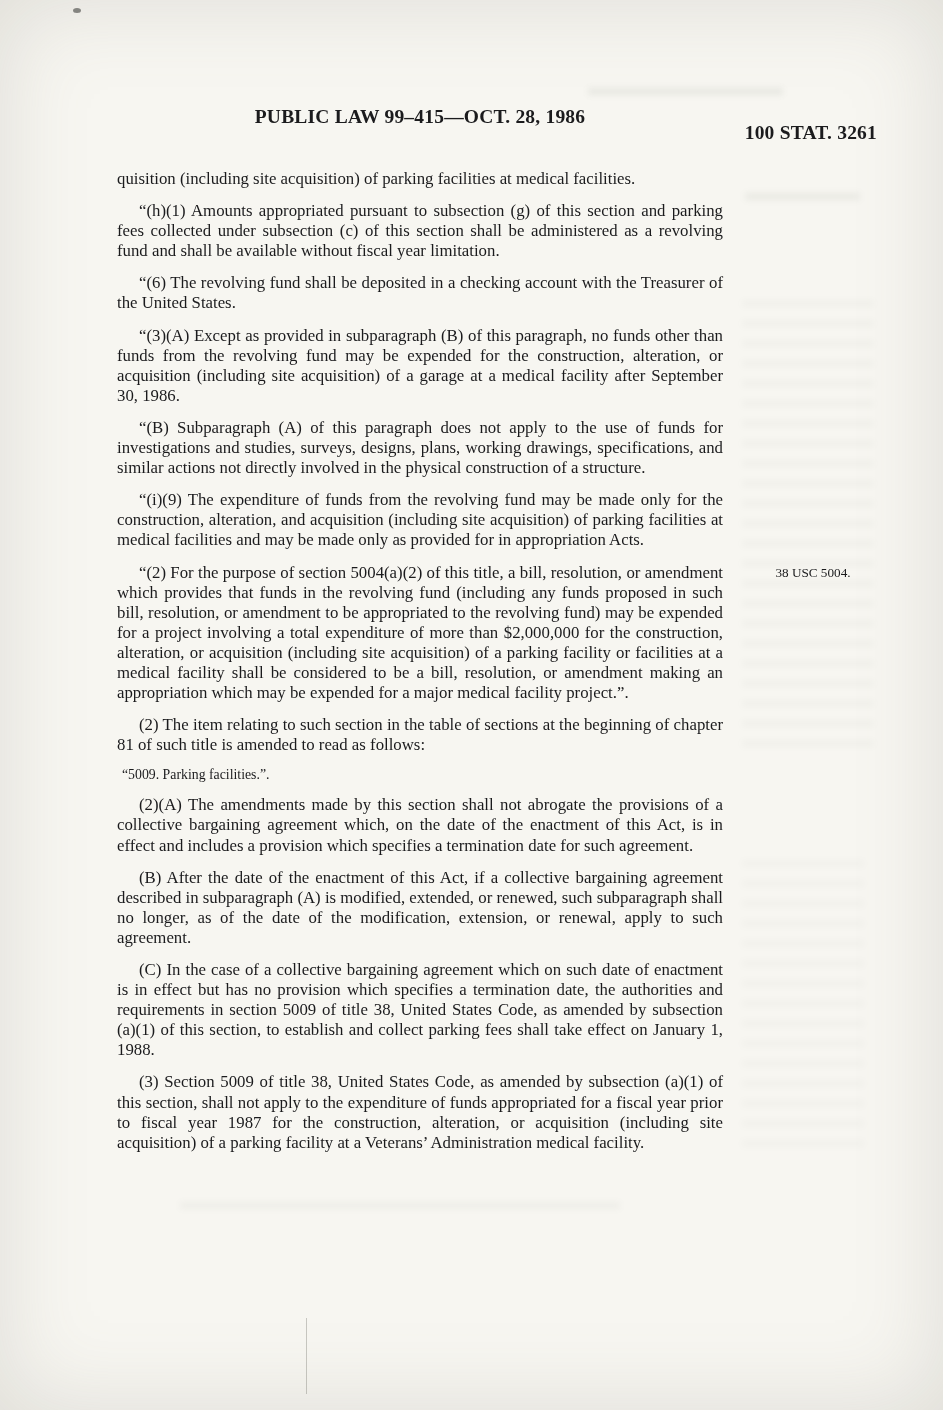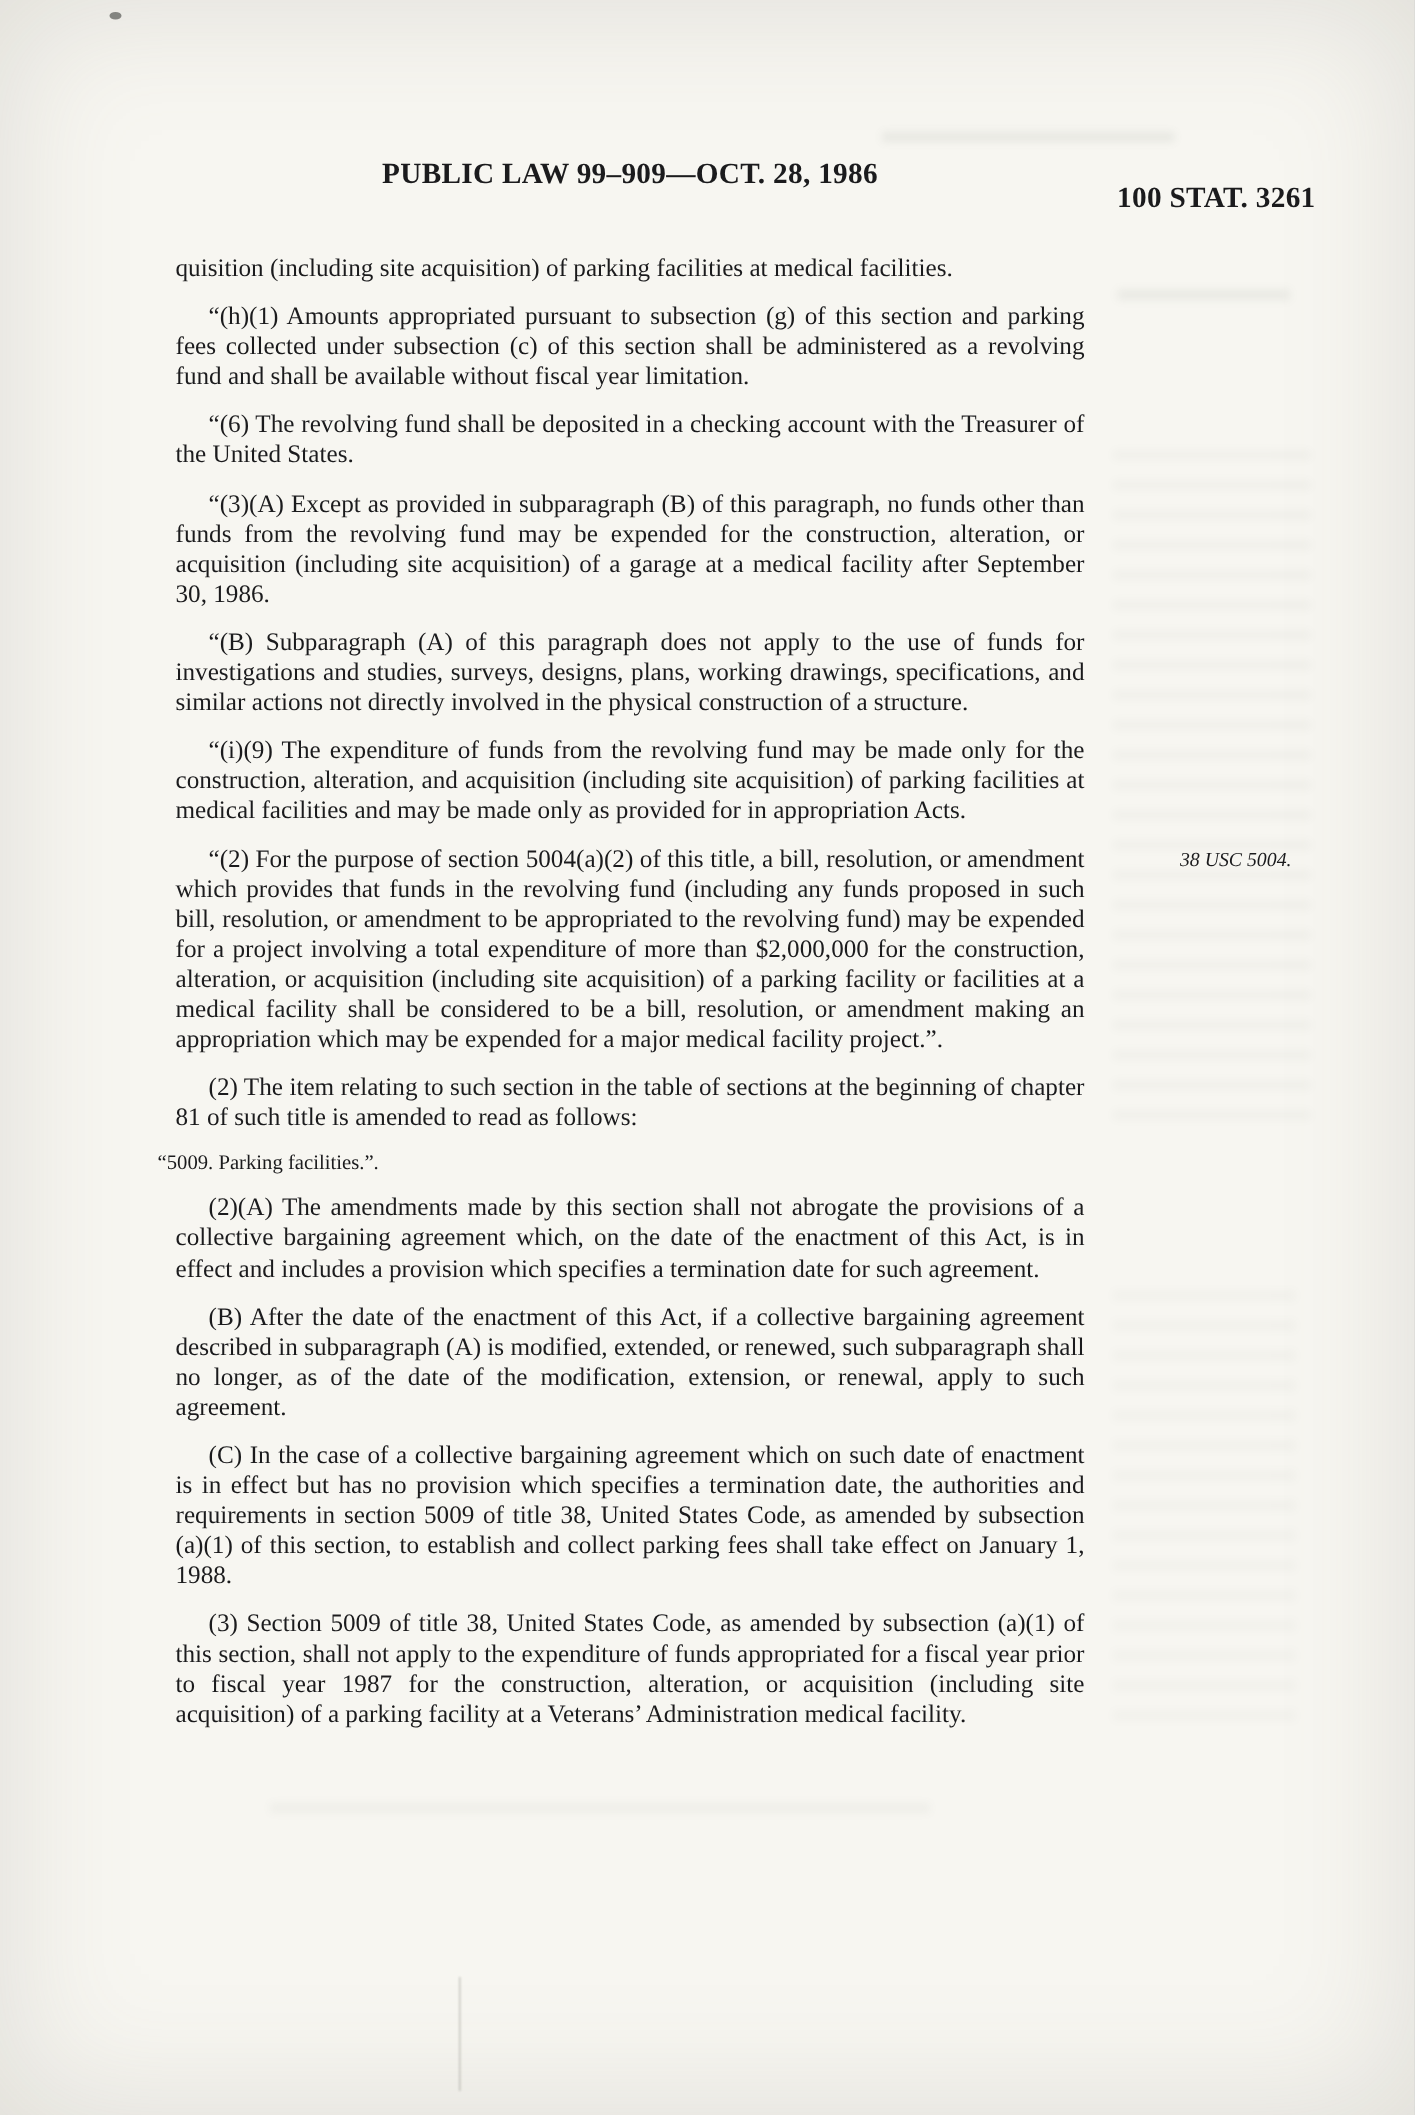--- a/index.html
+++ b/index.html
@@ -55,39 +55,38 @@
   }
   .para {
     margin: 12px;
     text-indent: 22px;
     position: relative;
   }
   .para.continuation { text-indent: 0; }
   .para.small-entry {
     font-size: 13.8px;
     line-height: 16px;
-    margin: 8px 0;
+    margin: 8px 17px;
     text-indent: 0;
     text-align: left;
   }
   .smallcaps {
     font-variant: small-caps;
     letter-spacing: 0.4px;
   }
   .margin-note {
     position: absolute;
     left: 648px;
     top: 2px;
     width: 96px;
     font-size: 13.2px;
     line-height: 15.5px;
-    text-align: right;
+    text-align: center;
     text-indent: 0;
     white-space: normal;
-    font-style: italic;
   }
   
   .ghost {
     position: absolute;
     pointer-events: none;
     background: repeating-linear-gradient(
       to bottom,
       rgba(118, 127, 116, 0.30) 0px,
       rgba(118, 127, 116, 0.30) 7px,
       transparent 7px,
@@ -125,21 +124,21 @@
 
   <div class="ghost ghost-1"></div>
   <div class="ghost ghost-2"></div>
   <div class="ghost ghost-3"></div>
   <div class="ghost ghost-4"></div>
   <div class="ghost ghost-5"></div>
   <div class="speck-1"></div>
   <div class="fold-line"></div>
 
   <div class="header">
-    <span class="header-title">PUBLIC LAW 99–909—OCT. 28, 1986</span>
+    <span class="header-title">PUBLIC LAW 99–415—OCT. 28, 1986</span>
     <span class="header-stat">100 STAT. 3261</span>
   </div>
 
   <div class="body-text">
 
     <p class="para continuation">quisition (including site acquisition) of parking facilities at medical facilities.</p>
 
     <p class="para">“(h)(1) Amounts appropriated pursuant to subsection (g) of this section and parking fees collected under subsection (c) of this section shall be administered as a revolving fund and shall be available without fiscal year limitation.</p>
 
     <p class="para">“(6) The revolving fund shall be deposited in a checking account with the Treasurer of the United States.</p>

